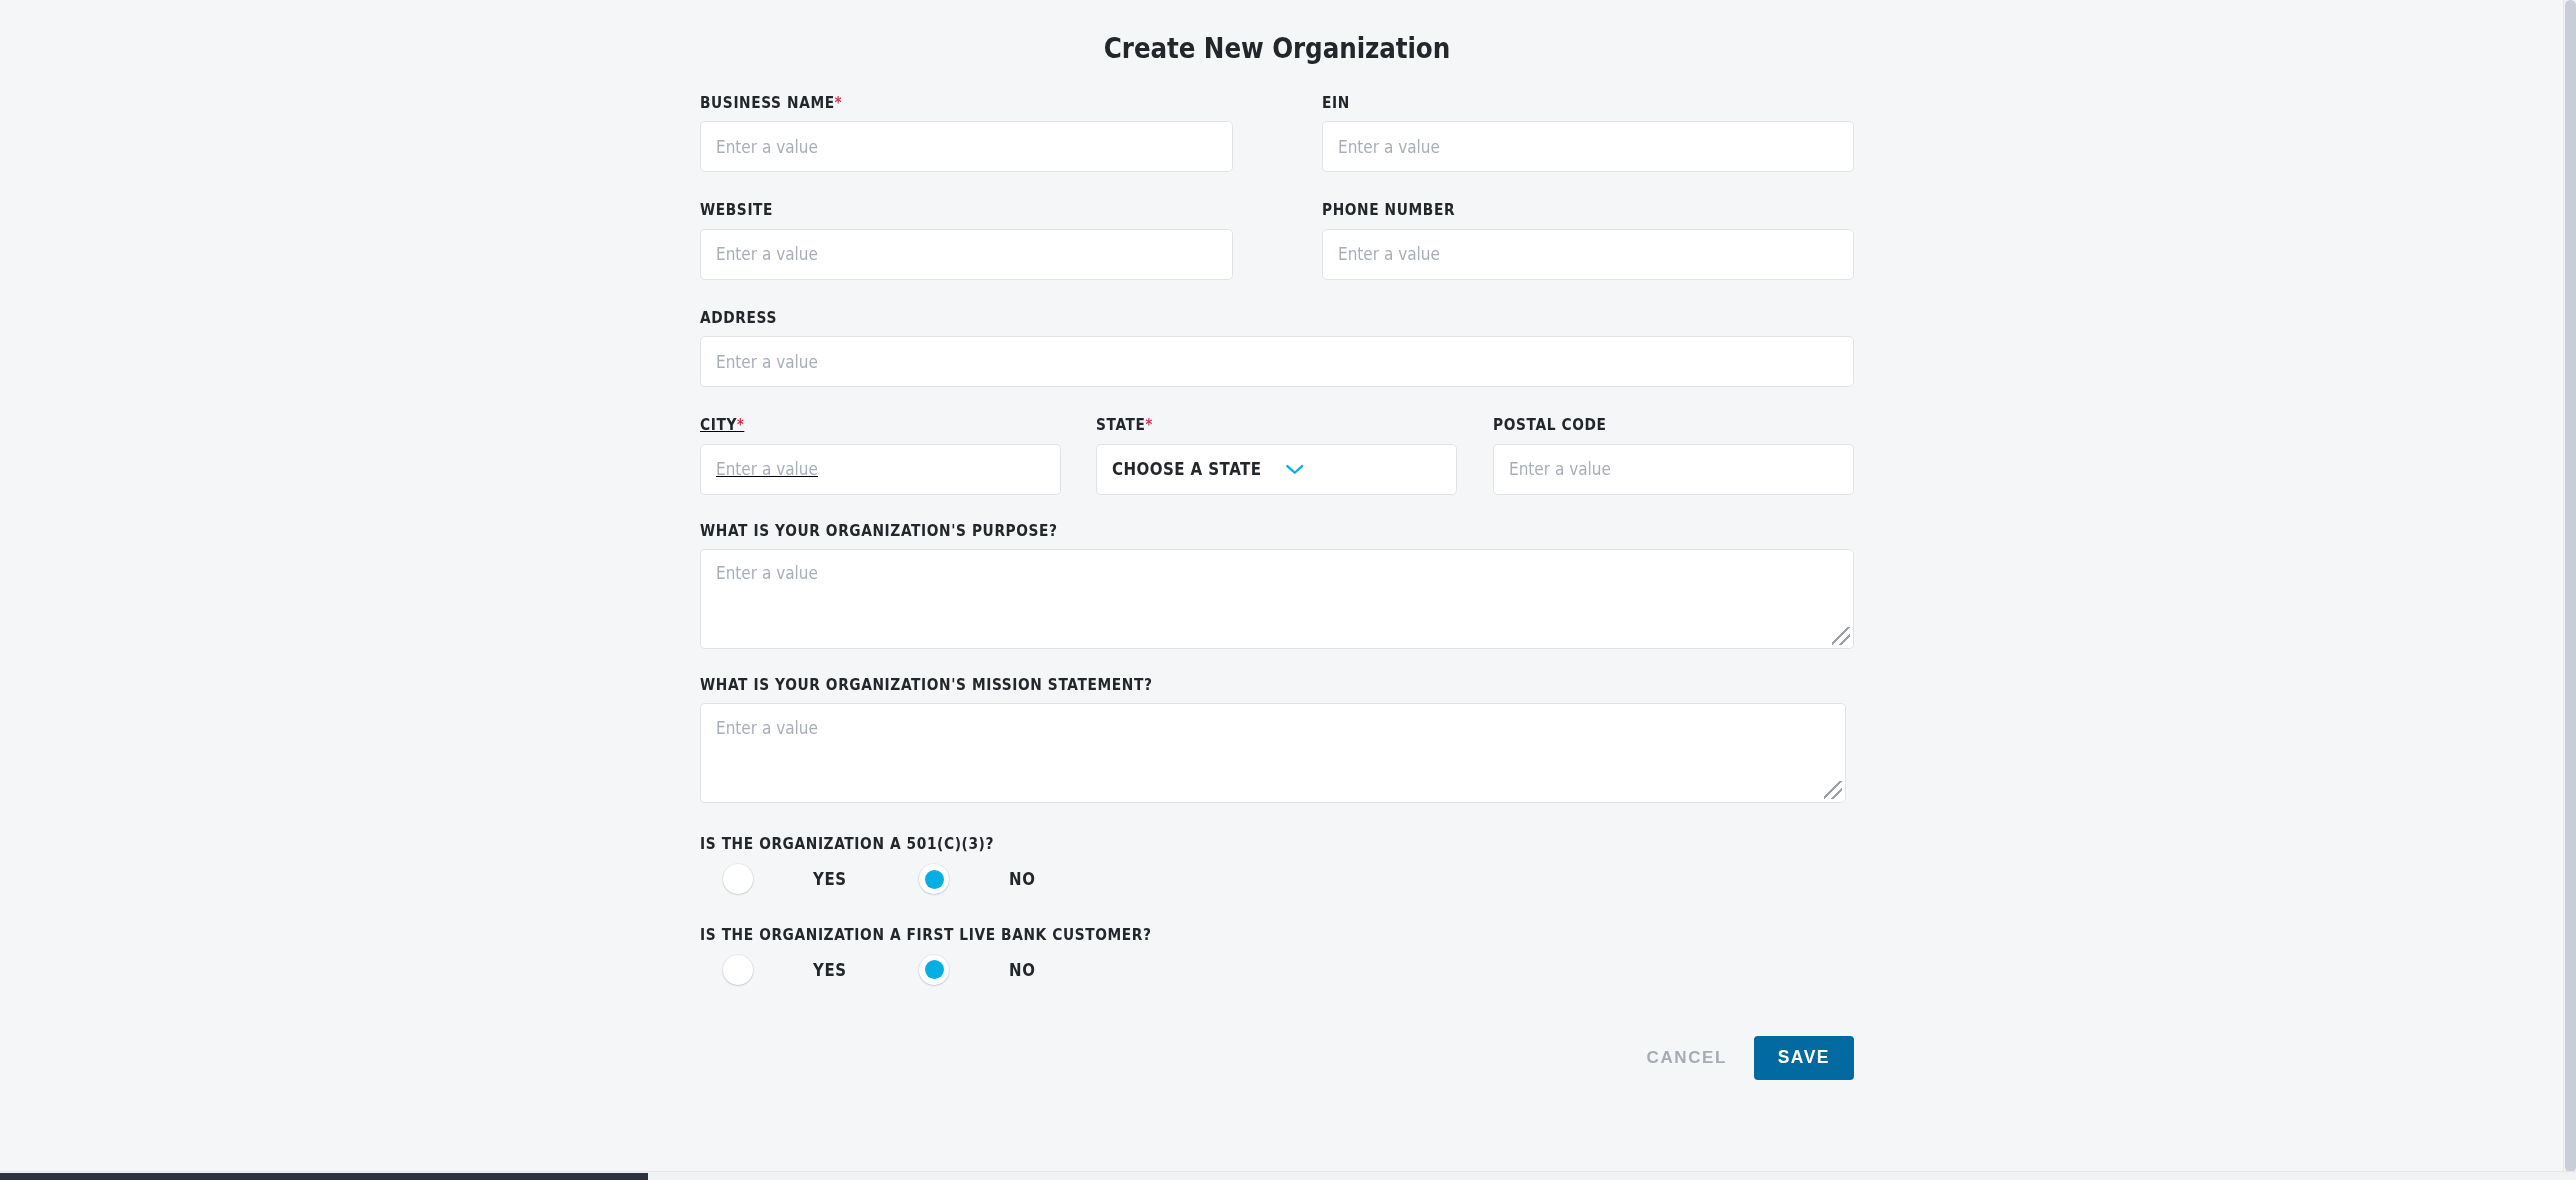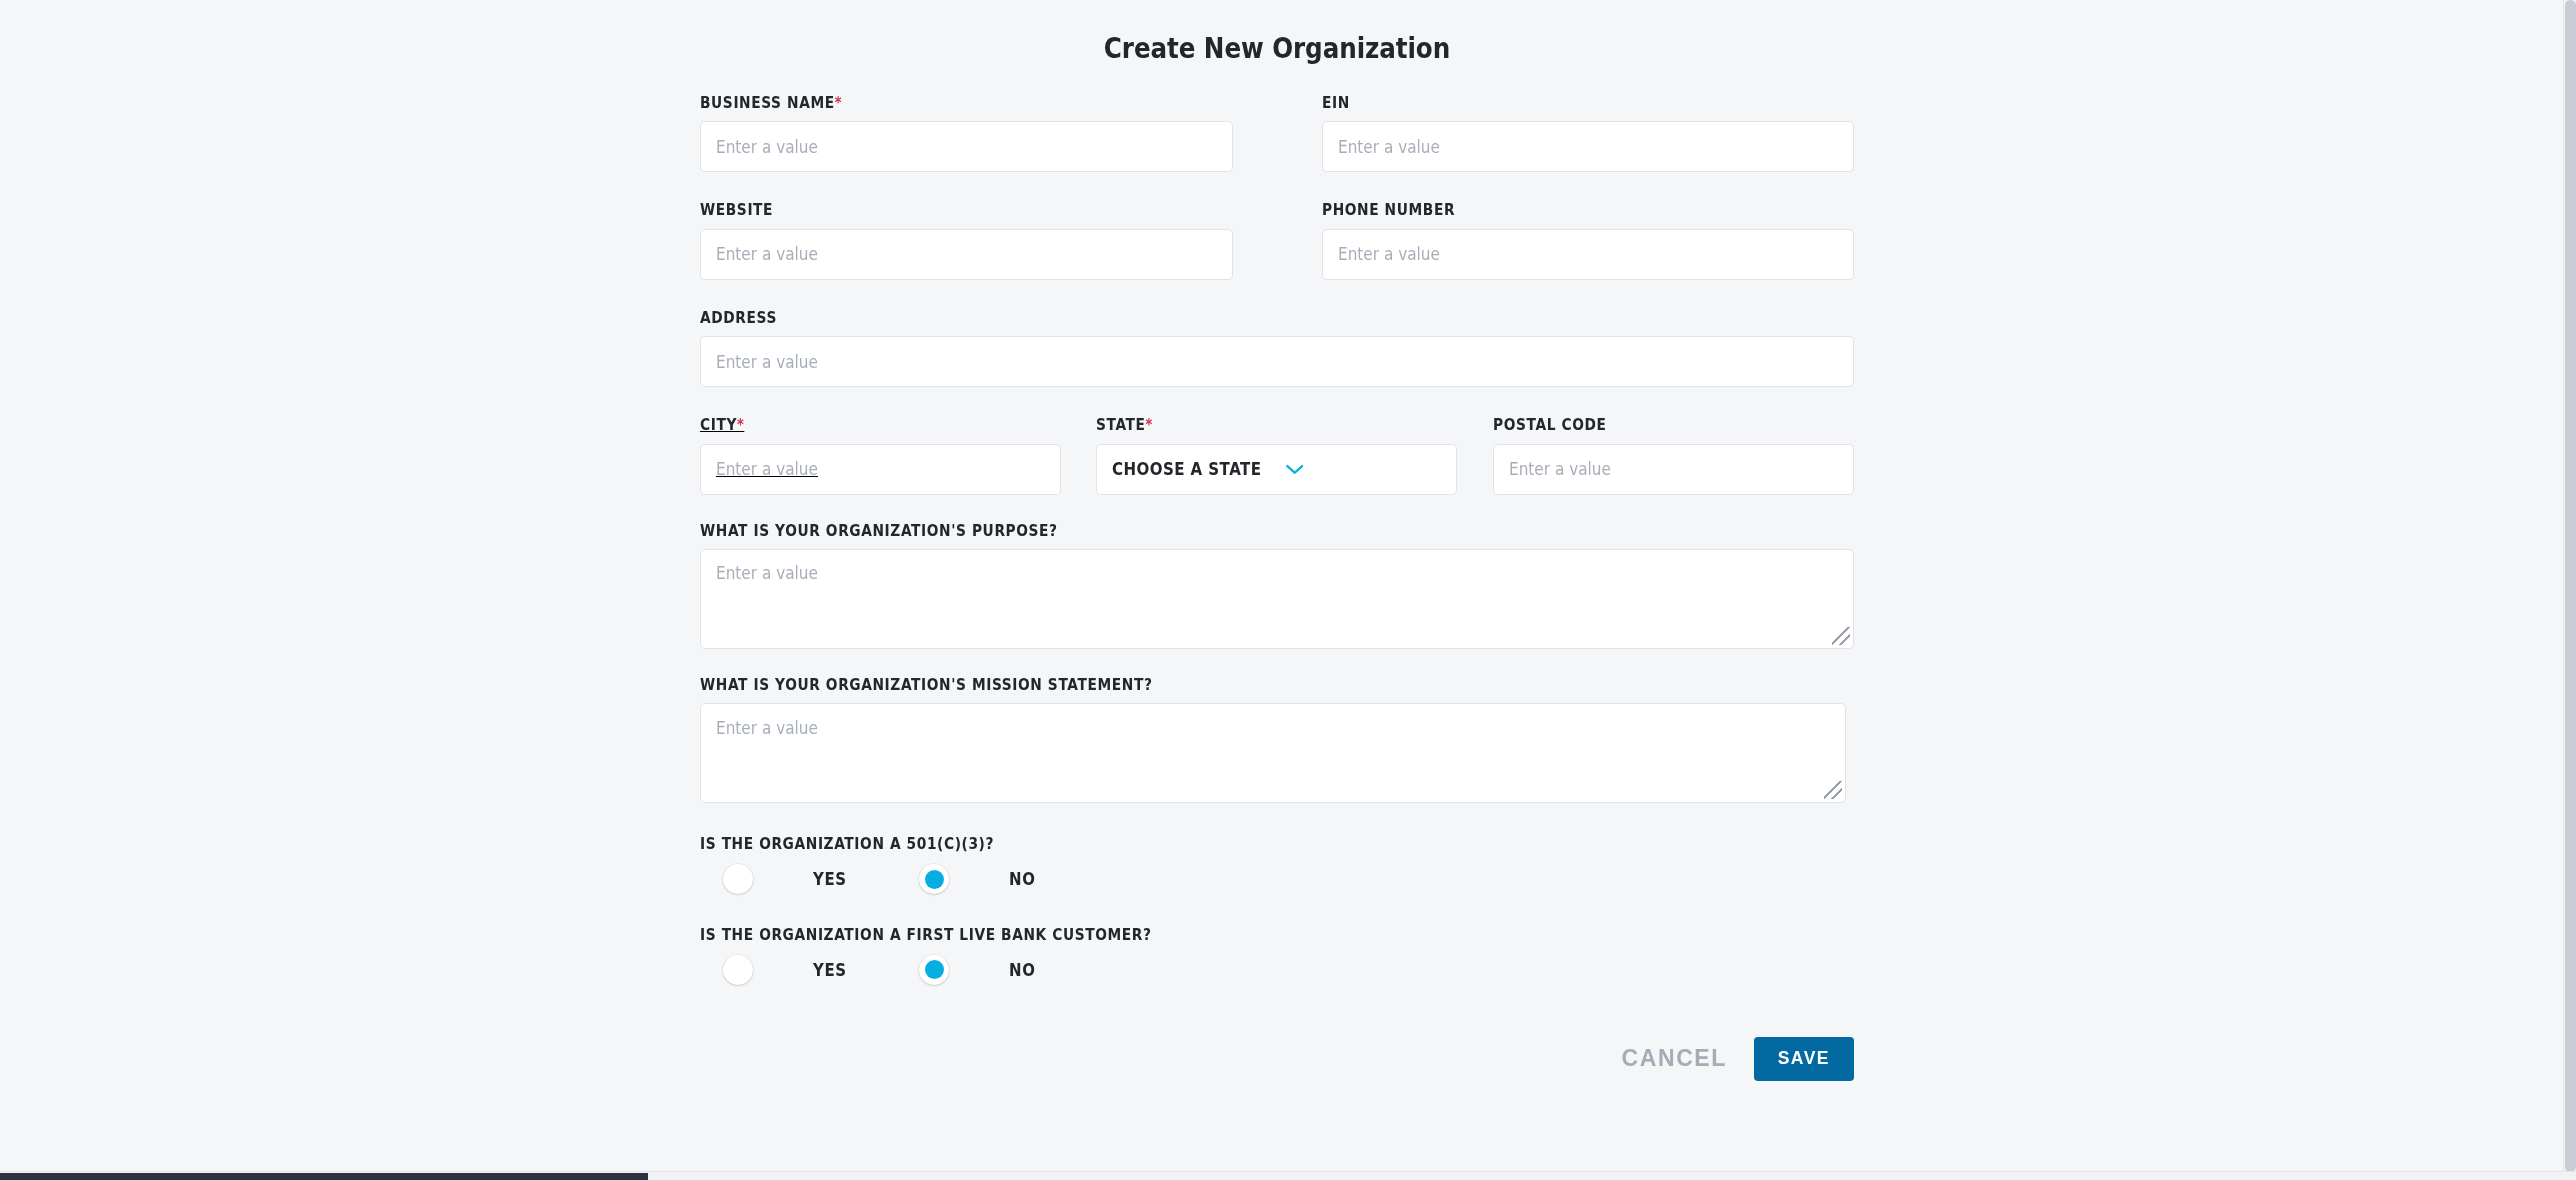--- a/index.html
+++ b/index.html
@@ -161,21 +161,21 @@
   .actions {
     display: flex;
     align-items: center;
     justify-content: flex-end;
     margin-top: 51px;
     padding-bottom: 27px;
   }
   .btn-cancel {
     font-family: "Liberation Sans", sans-serif;
     font-weight: 700;
-    font-size: 23px;
+    font-size: 17px;
     letter-spacing: 1.6px;
     color: #a6acb5;
     background: transparent;
     border: none;
     padding: 9.4px 6.7px;
     cursor: pointer;
     text-transform: uppercase;
   }
   .btn-save {
     font-family: "Liberation Sans", sans-serif;

